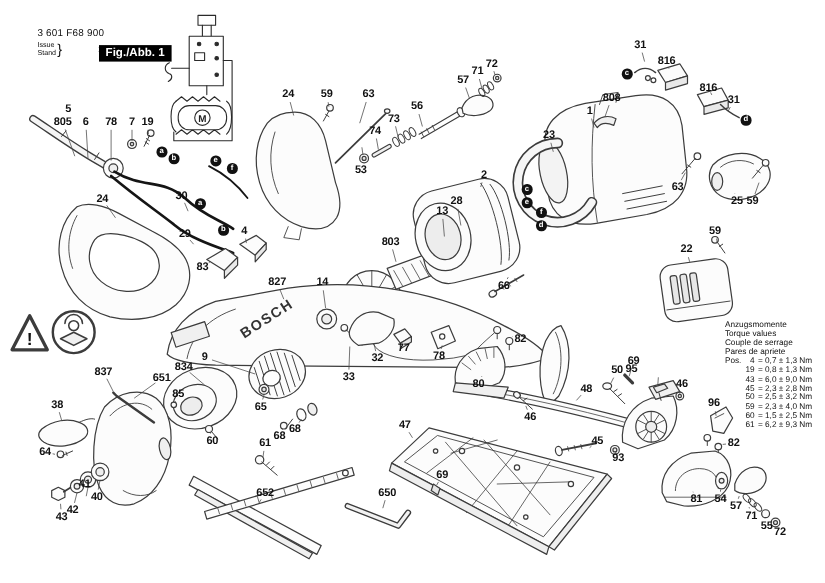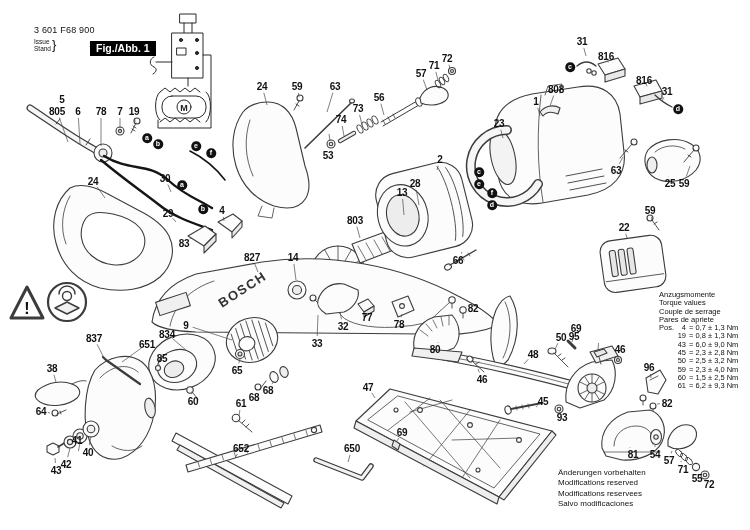--- a/index.html
+++ b/index.html
@@ -624,19 +624,13 @@
         <span class="tn">60</span>
         <span class="tv">= 1,5 ± 2,5 Nm</span>
       </div>
       <div class="trow">
         <span class="tp"></span>
         <span class="tn">61</span>
         <span class="tv">= 6,2 ± 9,3 Nm</span>
       </div>
     </div>
 
-  <div class="notes" id="notes">
-      <div>Änderungen vorbehalten</div>
-      <div>Modifications reserved</div>
-      <div>Modifications reservees</div>
-      <div>Salvo modificaciones</div>
-    </div>
 </div>
 
 </body></html>

